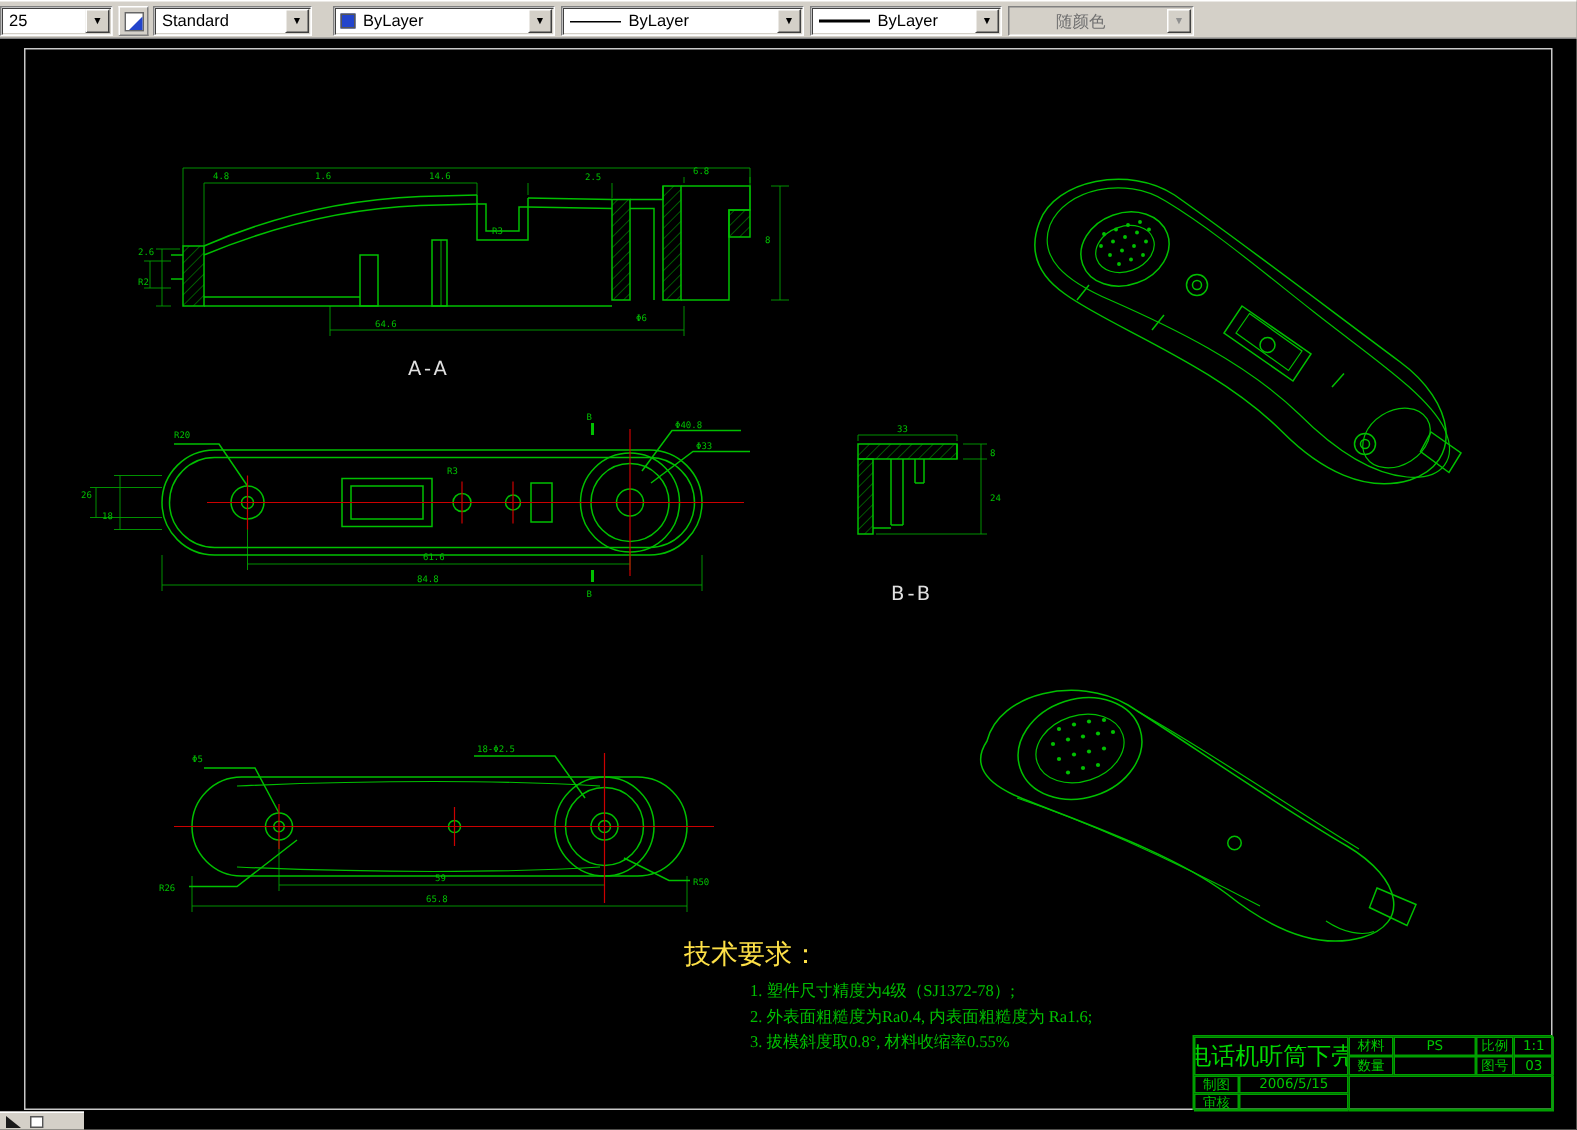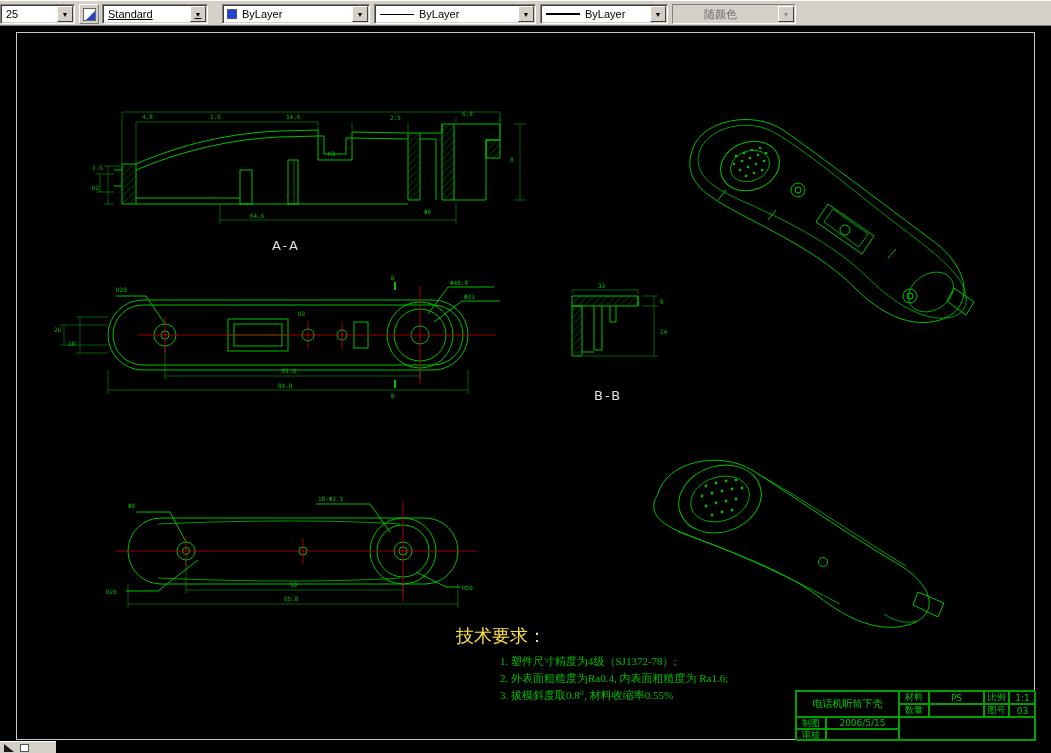--- a/index.html
+++ b/index.html
@@ -48,21 +48,21 @@
            font-size:11px; line-height:17px; font-family:Liberation Serif, serif; white-space:nowrap; }
 
   
   .title-block { position:absolute; left:795px; top:664px; width:240px; height:50px;
                  display:grid; grid-template-columns:30px 73px 30px 55px 25px 27px;
                  grid-template-rows:13px 13px 12px 12px;
                  border:1px solid #00a000; color:#00c800;
                  font-family:"DejaVu Sans",sans-serif; font-size:9px; }
   .title-block > div { border:1px solid #00a000; display:flex; align-items:center;
                        justify-content:center; overflow:hidden; white-space:nowrap; }
-  .tb-title { grid-column:1 / span 2; grid-row:1 / span 2; font-size:10px; color:#00d800; }
+  .tb-title { grid-column:1 / span 2; grid-row:1 / span 2; font-size:16px; color:#00d800; }
   .tb-r3blank { grid-column:3 / span 4; grid-row:3 / span 2; }
 
   
   .bl-stub { position:absolute; left:0; top:741px; width:56px; height:12px;
              background:#d4d0c8; border-top:1px solid #fff; display:flex; align-items:center; }
   .bl-stub .tri { width:0; height:0; margin-left:4px;
                   border-top:8px solid transparent; border-left:10px solid #1a1a1a; }
   .bl-stub .sq { width:9px; height:8px; background:#fff; border:1px solid #555; margin-left:6px; }
 </style>
 </head>
@@ -74,21 +74,21 @@
 
     <div class="combo" style="left:0; width:75px;justify-content:flex-end;">
       <span class="field">25</span>
       <span class="arrow">▼</span>
     </div>
 
     <div class="tb-btn" style="left:79px;">
       <span class="glyph"></span>
     </div>
 
-    <div class="combo" style="left:102px; width:106px;text-decoration:underline;">
+    <div class="combo" style="left:102px; width:106px;">
       <span class="field">Standard</span>
       <span class="arrow">▼</span>
     </div>
 
     <div class="combo" style="left:222px; width:148px;">
       <span class="swatch" style="background:#2244cc;"></span>
       <span class="field">ByLayer</span>
       <span class="arrow">▼</span>
     </div>
 

